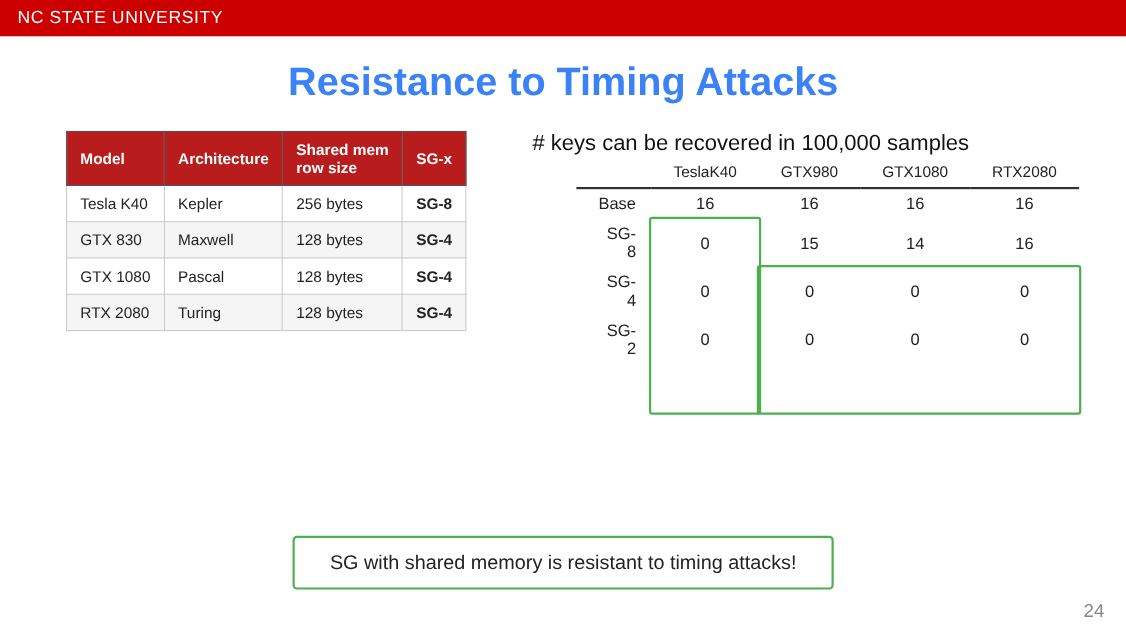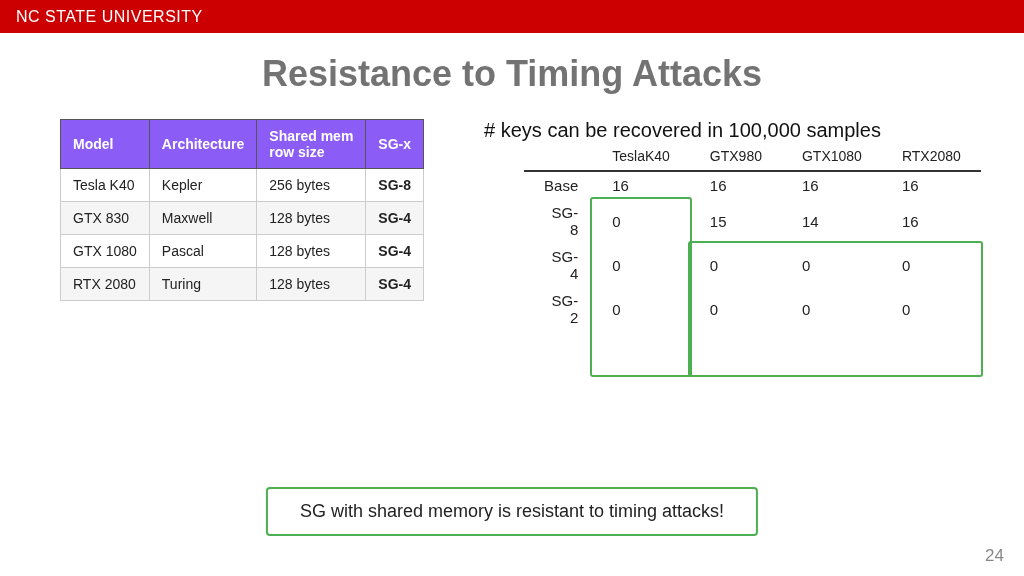--- a/index.html
+++ b/index.html
@@ -36,41 +36,41 @@
     
     #main {
       padding: 20px 60px 20px 60px;
     }
 
     #slide-title {
       font-size: 36px;
       font-weight: 800;
       text-align: center;
       margin-bottom: 24px;
-      color: #737373;
+      color: #3b82f6;
     }
 
     #content-area {
       display: flex;
       gap: 60px;
       align-items: flex-start;
     }
 
     
     #left-section {
       flex: 0 0 auto;
     }
 
     #model-table {
       border-collapse: collapse;
       font-size: 14px;
     }
 
     #model-table th {
-      background: #8b5cf6;
+      background: #b91c1c;
       color: #ffffff;
       padding: 8px 12px;
       text-align: left;
       border: 1px solid #555;
       font-weight: 700;
     }
 
     #model-table td {
       padding: 8px 12px;
       border: 1px solid #ccc;
@@ -107,20 +107,21 @@
     #results-table th {
       padding: 6px 20px;
       text-align: right;
       font-weight: 400;
       color: #222;
       border-bottom: 2px solid #333;
     }
 
     #results-table td {
       padding: 5px 20px;
+      text-align: center;
       color: #222;
     }
 
     #results-table .row-label {
       text-align: right;
       padding-right: 14px;
       font-weight: 400;
       color: #222;
       margin-top: 24px;
     }

